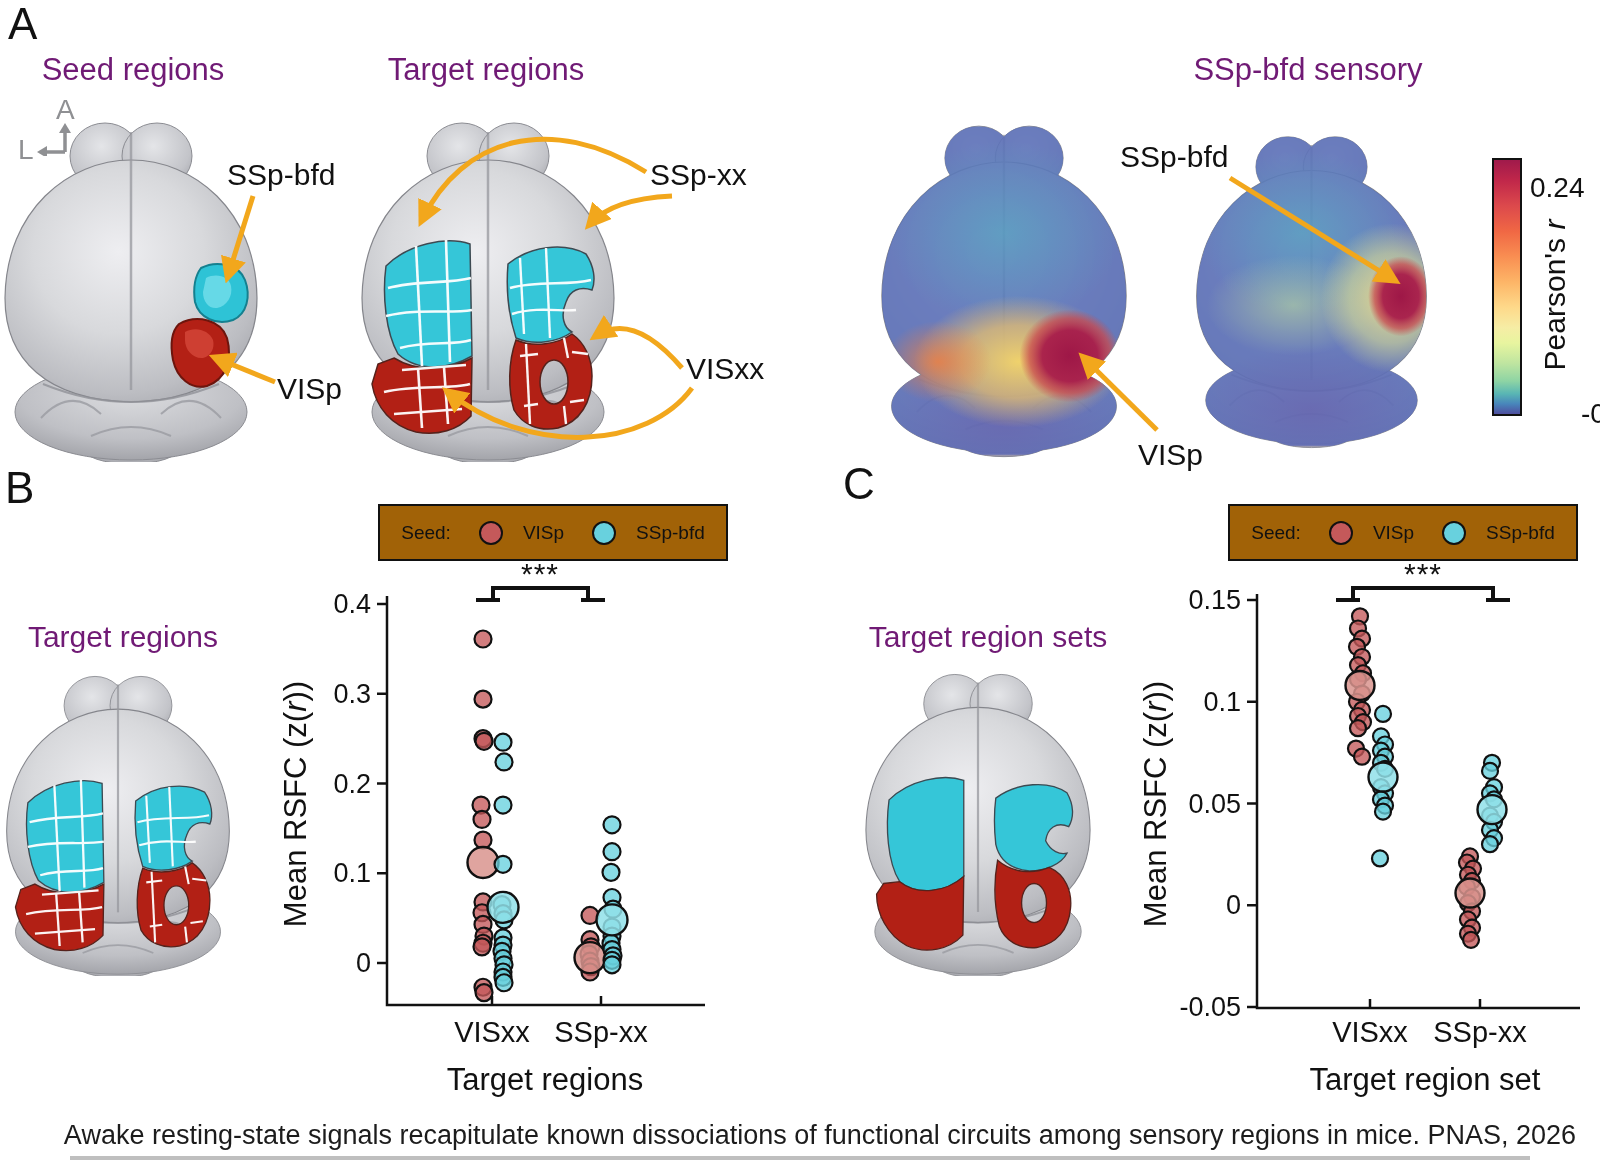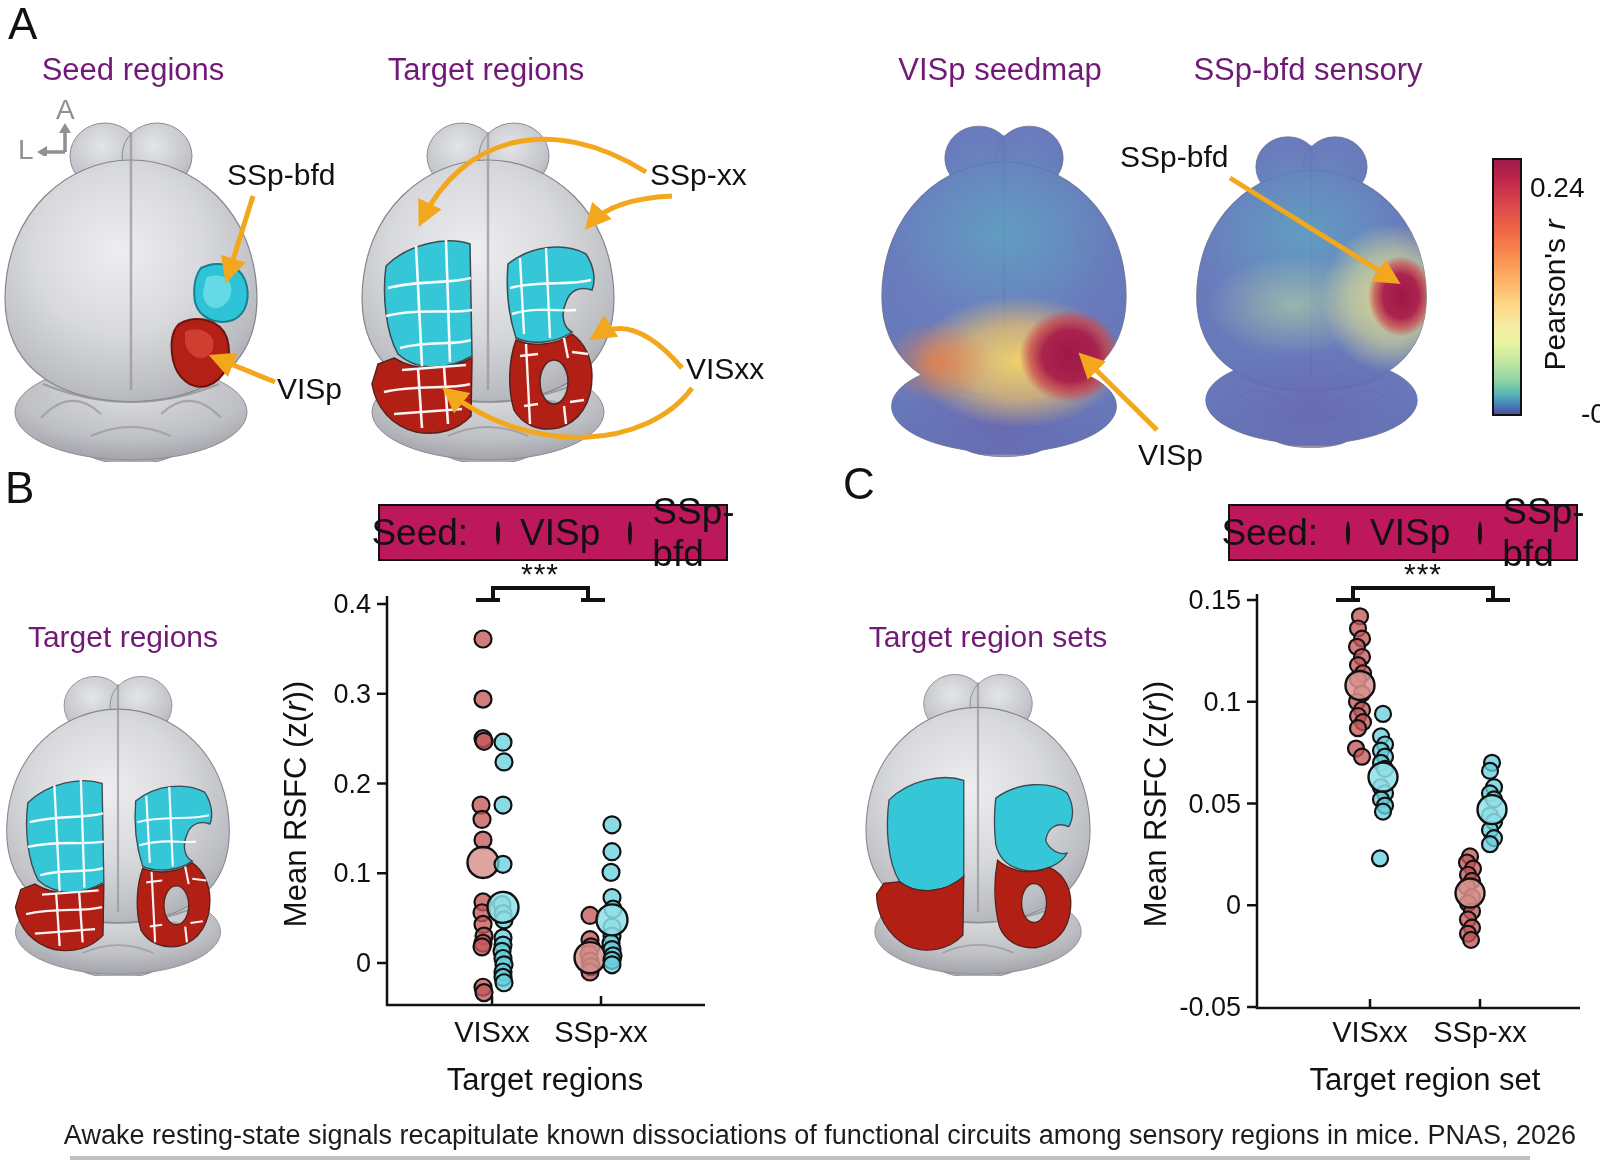--- a/index.html
+++ b/index.html
@@ -3,22 +3,22 @@
 <meta charset="utf-8">
 <style>
   html,body{margin:0;padding:0;background:#ffffff;}
   #fig{position:relative;width:1600px;height:1160px;background:#ffffff;overflow:hidden;
        font-family:"Liberation Sans","DejaVu Sans",sans-serif;color:#111;}
   .abs{position:absolute;}
   .panel-letter{font-size:44px;color:#111;line-height:1;}
   .fig-title{font-size:31px;color:#701a75;text-align:center;white-space:nowrap;}
   .anno{font-size:30px;color:#111;white-space:nowrap;}
   .cap{font-size:27px;color:#1c1c1c;text-align:center;width:100%;margin-left:20px;}
-  .legend-box{position:absolute;border:2.5px solid #111;background:#be185d;display:flex;
-              align-items:center;justify-content:center;gap:14px;font-size:37px;}
+  .legend-box{position:absolute;border:2.5px solid #111;background:#a16207;display:flex;
+              align-items:center;justify-content:center;gap:14px;font-size:19px;}
   .legend-dot{display:inline-block;width:24px;height:24px;border-radius:50%;
               border:2.5px solid #111;box-sizing:border-box;margin:0 6px 0 14px;vertical-align:-3px;}
   .colorbar-label{font-size:30px;color:#111;transform:rotate(-90deg);transform-origin:center;white-space:nowrap;}
   .colorbar-tick{font-size:28px;color:#111;white-space:nowrap;}
   .it{font-style:italic;}
   .orient{font-size:28px;color:#8f9093;line-height:1;}
   svg text{font-family:"Liberation Sans","DejaVu Sans",sans-serif;}
 </style>
 </head>
 <body>
@@ -100,21 +100,20 @@
         <path d="M150,144 C174,126 210,124 230,138 C238,152 238,166 232,176 C218,170 208,178 206,192 C212,204 222,208 230,206 C224,218 206,226 188,226 C168,224 154,214 150,196 C148,178 148,160 150,144 Z" fill="#35c6d8" stroke="#3d4a52" stroke-width="1.5"></path>
         <path d="M152,214 C168,228 192,230 210,222 C228,230 236,248 234,268 C232,292 218,308 196,312 C176,314 160,304 154,288 C148,264 148,236 152,214 Z M193,240 C201,240 207,250 207,262 C207,274 201,284 193,284 C185,284 179,274 179,262 C179,250 185,240 193,240 Z" fill="#b22015" fill-rule="evenodd" stroke="#55221c" stroke-width="1.5"></path>
       </g>
     </defs>
   </svg>
 
   <div class="abs panel-letter" style="left:8px;top:2px;">A</div>
 
   <div class="abs fig-title" style="left:18px;top:52px;width:230px;">Seed regions</div>
   <div class="abs fig-title" style="left:371px;top:52px;width:230px;">Target regions</div>
-  <div class="abs fig-title" style="left:885px;top:52px;width:230px;">VISp seedmap</div>
   <div class="abs fig-title" style="left:1178px;top:52px;width:260px;">SSp-bfd sensory</div>
 
   <div class="abs orient" style="left:56px;top:96px;">A</div>
   <div class="abs orient" style="left:18px;top:136px;">L</div>
   <svg class="abs" style="left:34px;top:120px;" width="44" height="36">
     <path d="M31,32 L31,10 M31,32 L10,32" fill="none" stroke="#8f9093" stroke-width="3.5"></path>
     <path d="M31,3 L25,13 L37,13 Z" fill="#8f9093"></path>
     <path d="M3,32 L13,26 L13,38 Z" fill="#8f9093"></path>
   </svg>
 

